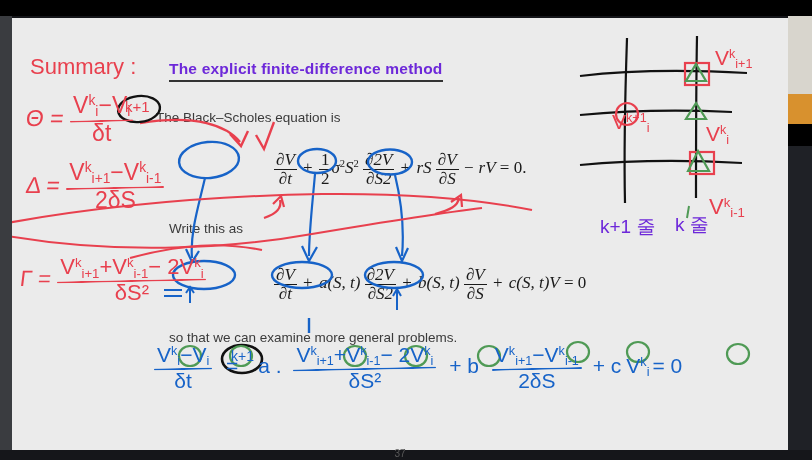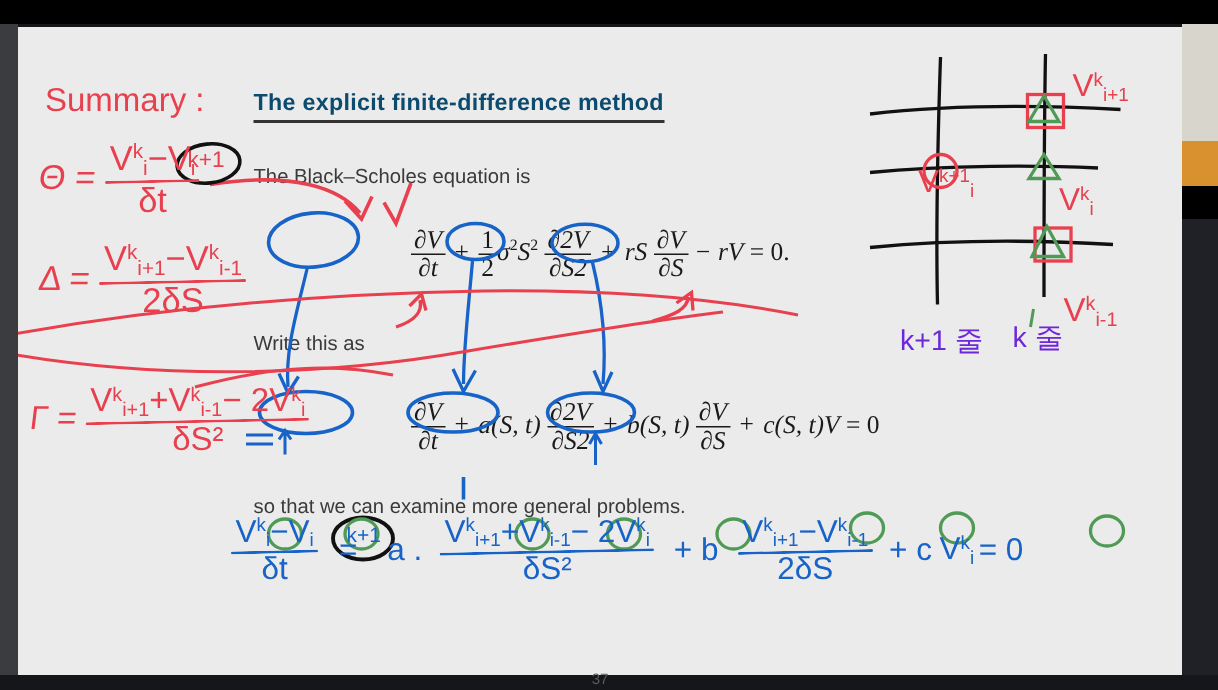--- a/index.html
+++ b/index.html
@@ -21,26 +21,26 @@
 
   
   .slide{
     position:absolute;left:12px;top:18px;width:776px;height:432px;
     background:#ebebeb;
   }
 
   
   .heading{
     position:absolute;left:157px;top:42px;
-    font-size:15.5px;font-weight:bold;color:#0c4a6e;
+    font-size:15.5px;font-weight:bold;color:#6d28d9;
     letter-spacing:.2px;
     border-bottom:2px solid #333;padding-bottom:2px;
   }
   .para{position:absolute;font-size:13.5px;color:#3a3a3a;}
-  .p-bs{left:157px;top:92px;}
+  .p-bs{left:144px;top:92px;}
   .p-write{left:157px;top:203px;}
   .p-so{left:157px;top:312px;}
   .cqf{
     position:absolute;left:157px;top:392px;
     font-size:13.5px;color:#d0492b;
     border-bottom:1.5px solid #3a3a3a;padding-bottom:2px;width:330px;
   }
   .pagenum{position:absolute;left:0;top:430px;width:776px;text-align:center;font-size:10px;color:#5a5a5a;}
 
   

